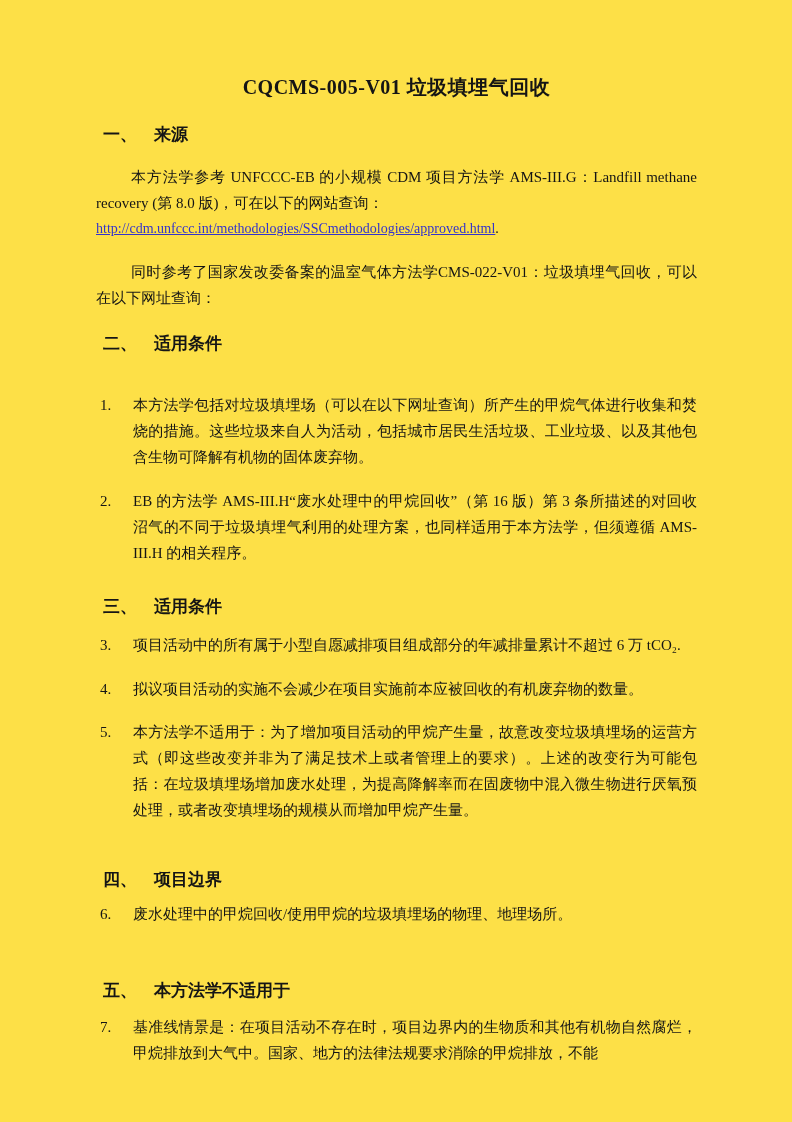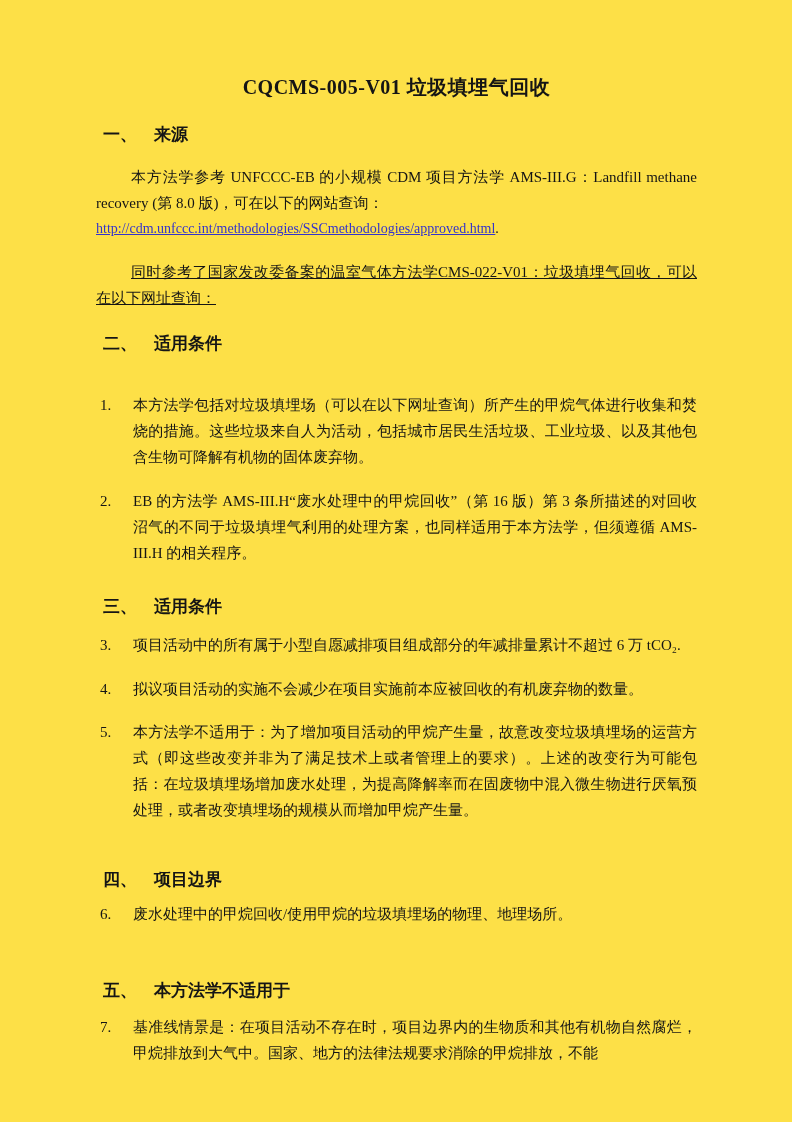--- a/index.html
+++ b/index.html
@@ -94,21 +94,21 @@
       <span class="sec-title">来源</span>
     </div>
 
     <div class="para" style="margin-top:17px;">
       <span>本方法学参考 UNFCCC-EB 的小规模 CDM 项目方法学 AMS-III.G：Landfill methane recovery (第 8.0 版)，可在以下的网站查询：</span>
       <div class="url-line">
         <a href="#" class="doc-link">http://cdm.unfccc.int/methodologies/SSCmethodologies/approved.html</a><span class="link-suffix">.</span>
       </div>
     </div>
 
-    <div class="para" style="margin-top:18px;text-decoration:underline;">
+    <div class="para" style="margin-top:18px;">
       <span>同时参考了国家发改委备案的温室气体方法学CMS-022-V01：垃圾填埋气回收，可以在以下网址查询：</span>
     </div>
 
     <div class="sec-heading" style="margin-top:21px;">
       <span class="sec-num">二、</span>
       <span class="sec-title">适用条件</span>
     </div>
 
     <div class="item" style="margin-top:36px;">
       <span class="item-num">1.</span>

